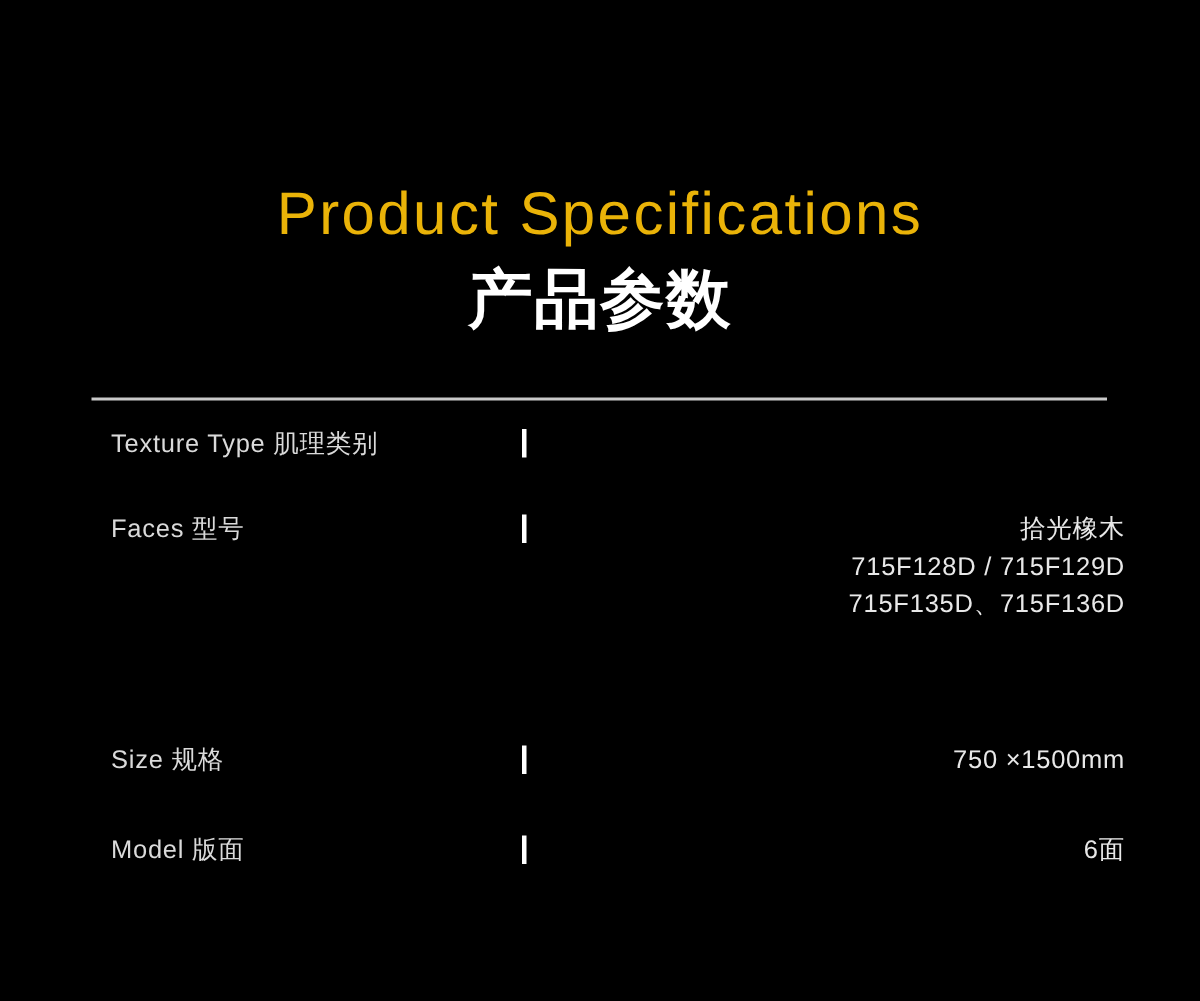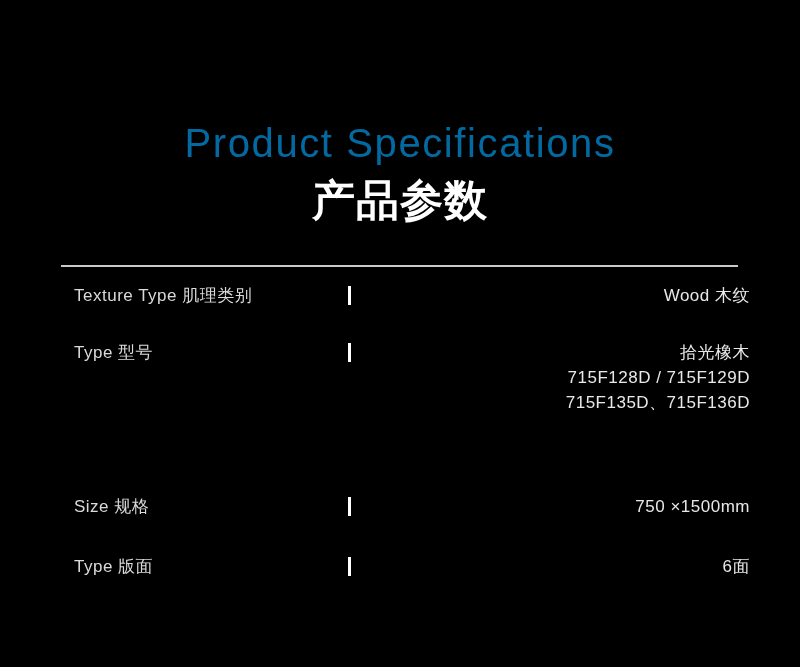--- a/index.html
+++ b/index.html
@@ -26,21 +26,21 @@
   .title-en {
     position: absolute;
     left: 0;
     top: 119px;
     width: 800px;
     text-align: center;
     font-size: 40px;
     line-height: 48px;
     font-weight: 300;
     letter-spacing: 1.6px;
-    color: #0369a1;
+    color: #eab308;
     white-space: nowrap;
   }
   .title-cn {
     position: absolute;
     left: 0;
     top: 175px;
     width: 800px;
     text-align: center;
     font-size: 43px;
     line-height: 50px;
@@ -121,45 +121,42 @@
 
   <div class="title-cn">产品参数</div>
 
   <div class="divider"></div>
 
   <div class="spec-table">
 
     <div class="spec-row row-texture">
       <div class="spec-label">Texture Type 肌理类别</div>
       <div class="spec-sep"></div>
-      <div class="spec-value">
-        <span class="vline">Wood 木纹</span>
-      </div>
     </div>
 
     <div class="spec-row row-model">
-      <div class="spec-label">Type 型号</div>
+      <div class="spec-label">Faces 型号</div>
       <div class="spec-sep"></div>
       <div class="spec-value">
         <span class="vline">拾光橡木</span>
         <span class="vline">715F128D / 715F129D</span>
         <span class="vline">715F135D、715F136D</span>
       </div>
     </div>
 
     <div class="spec-row row-size">
       <div class="spec-label">Size 规格</div>
       <div class="spec-sep"></div>
       <div class="spec-value">
         <span class="vline">750 ×1500mm</span>
       </div>
     </div>
 
     <div class="spec-row row-faces">
-      <div class="spec-label">Type 版面</div>
+      <div class="spec-label">Model 版面</div>
       <div class="spec-sep"></div>
       <div class="spec-value">
         <span class="vline">6面</span>
       </div>
     </div>
 
   </div>
 </div>
 
 </body></html>

